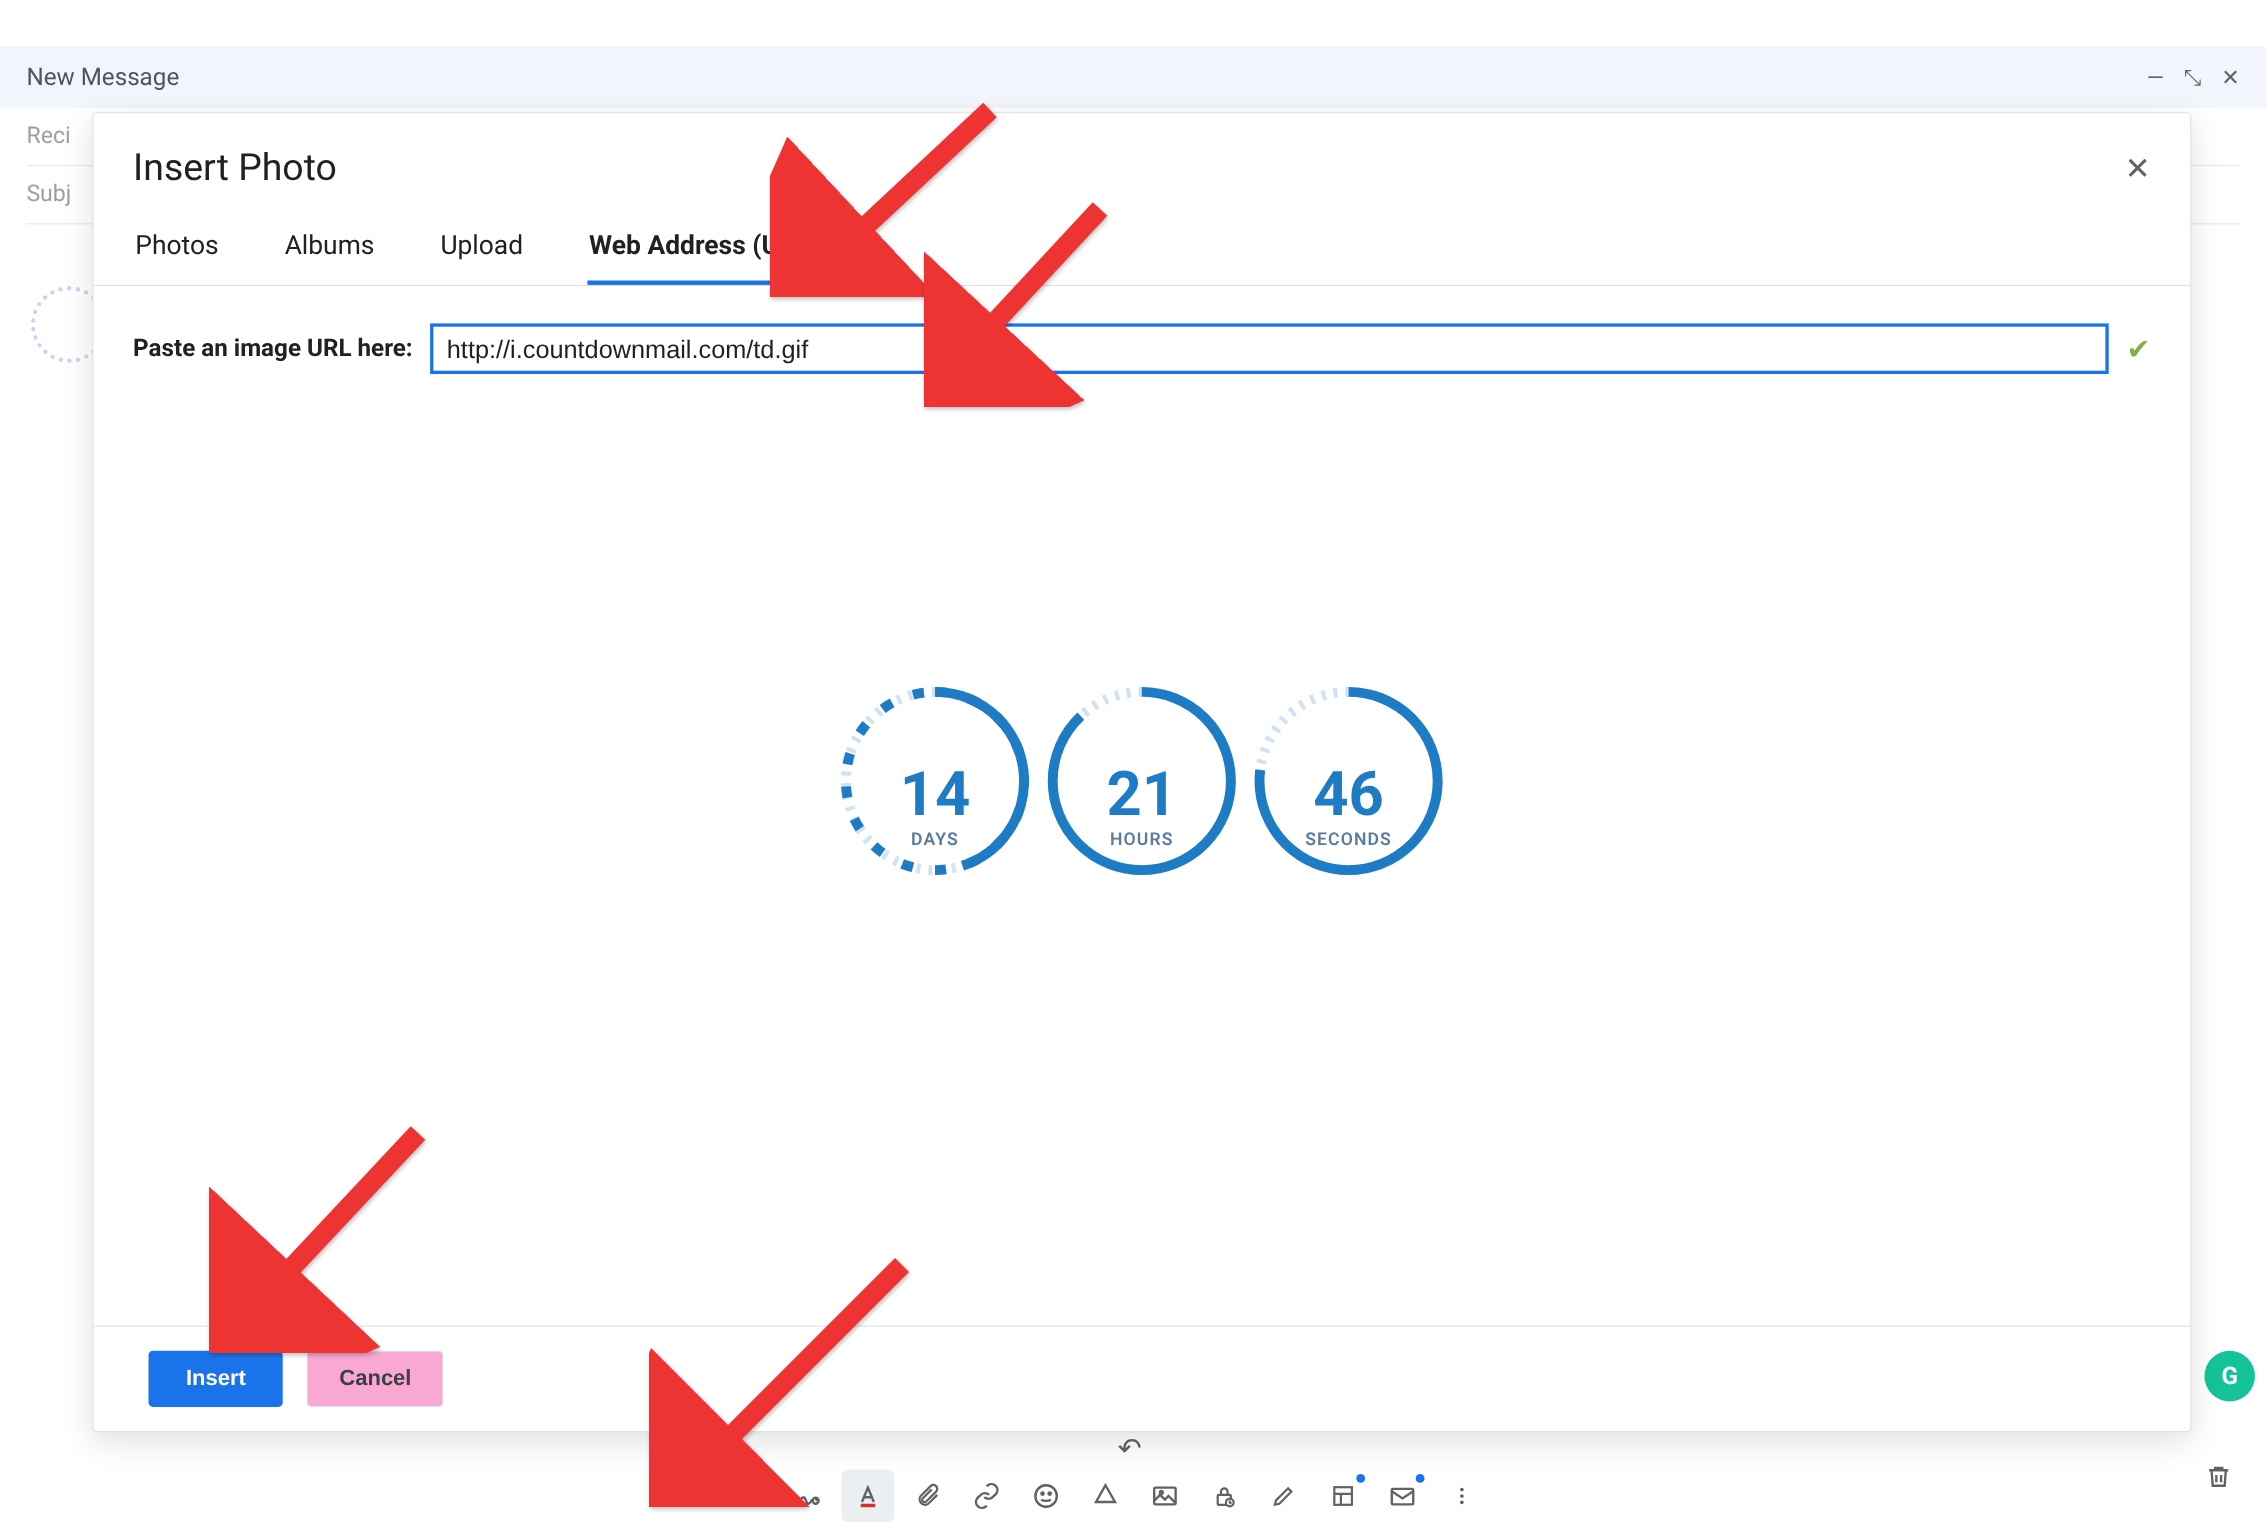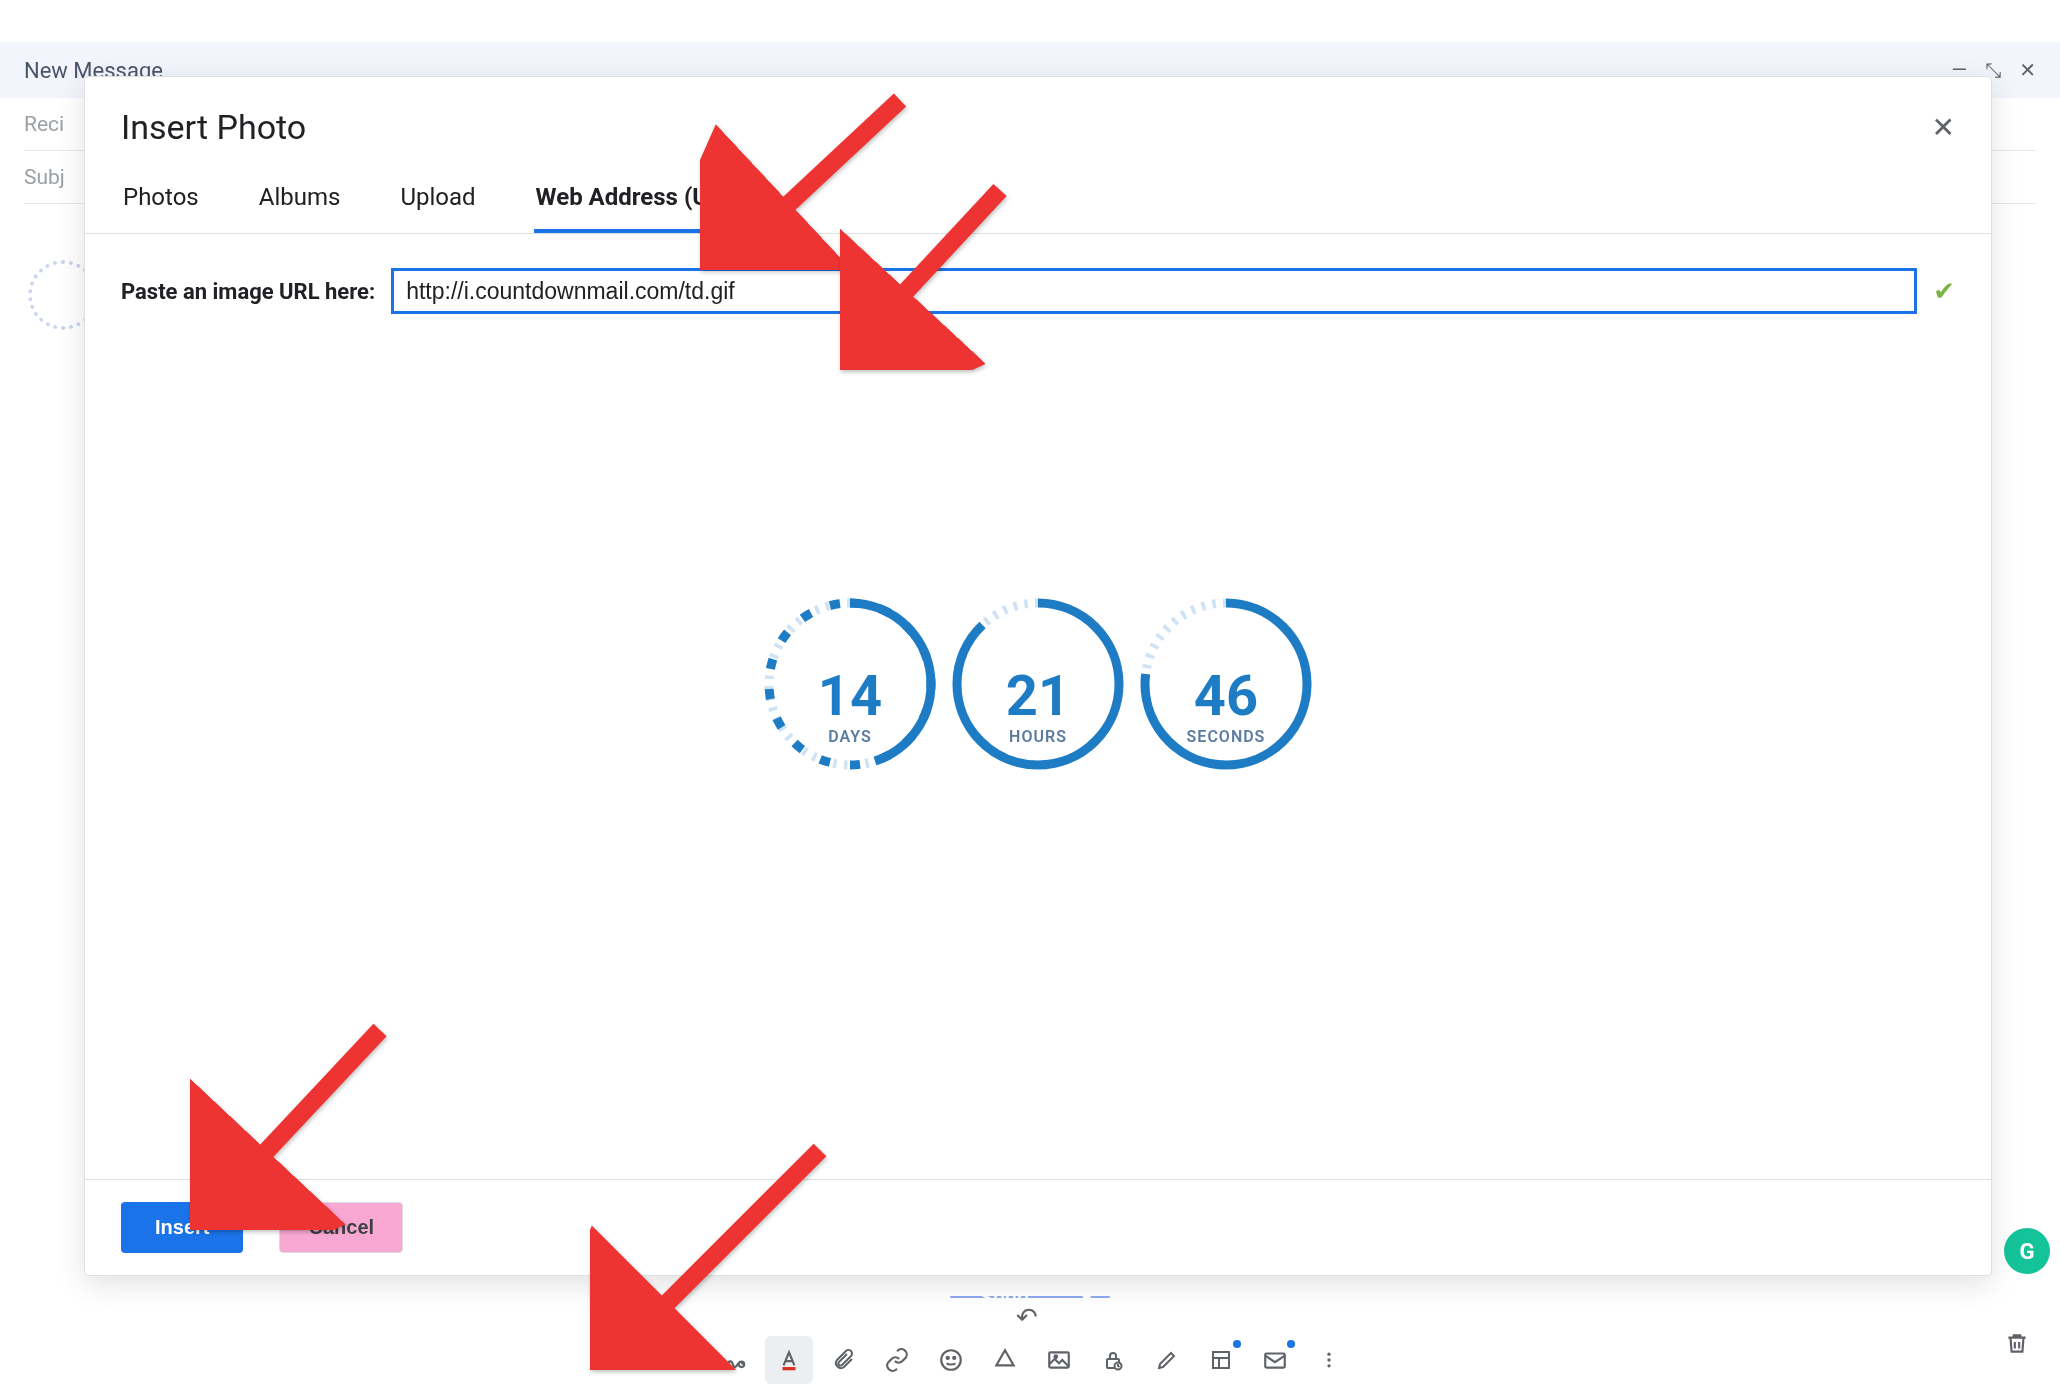--- a/index.html
+++ b/index.html
@@ -80,21 +80,21 @@
   .trash { position:absolute; right:30px; bottom:22px; color:#5f6368; font-size:26px; cursor:pointer;}
   .grammarly {
     position:absolute; right:10px; bottom:110px;
     width:46px; height:46px; border-radius:50%; background:#15c39a;
     display:flex; align-items:center; justify-content:center; color:#fff; font-weight:bold; font-size:22px;
   }
 
   
   .modal {
     position: absolute;
-    left: 84px; top: 76px;
+    left: 84px; top: 102px;
     width: 1908px; height: 1200px;
     background: #fff;
     border: 1px solid #e0e0e0;
     border-radius: 4px;
     box-shadow: 0 8px 30px rgba(0,0,0,0.12);
     display:flex; flex-direction:column;
   }
   .modal-header {
     padding: 30px 36px 10px 36px;
     display:flex; justify-content:space-between; align-items:flex-start;
@@ -123,21 +123,21 @@
   }
   .countdown-circle {
     width: 180px; height: 180px; border-radius:50%;
     position:relative; display:flex; flex-direction:column; align-items:center; justify-content:center;
   }
   .countdown-circle svg { position:absolute; inset:0; }
   .cd-value { font-size:56px; font-weight:700; color:#1e7cc5;margin-top:40px; }
   .cd-label { font-size:16px; font-weight:600; color:#5a7ca0; letter-spacing:1px; margin-top:-2px;}
   .modal-footer {
     height: 96px; border-top:1px solid #e0e0e0;
-    display:flex; align-items:center; gap:36px; padding: 0 36px;
+    display:flex; align-items:center; gap:22px; padding: 0 50px;
   }
   .btn-insert {
     background:#1a73e8; color:#fff; border:none; border-radius:4px;
     padding: 14px 34px; font-size:20px; font-weight:600; cursor:pointer;
   }
   .btn-cancel {
     background:#f9a8d4; color:#3c4043; border:1px solid #dadce0; border-radius:4px;
     padding: 13px 28px; font-size:20px; font-weight:600; cursor:pointer;
   }
 

